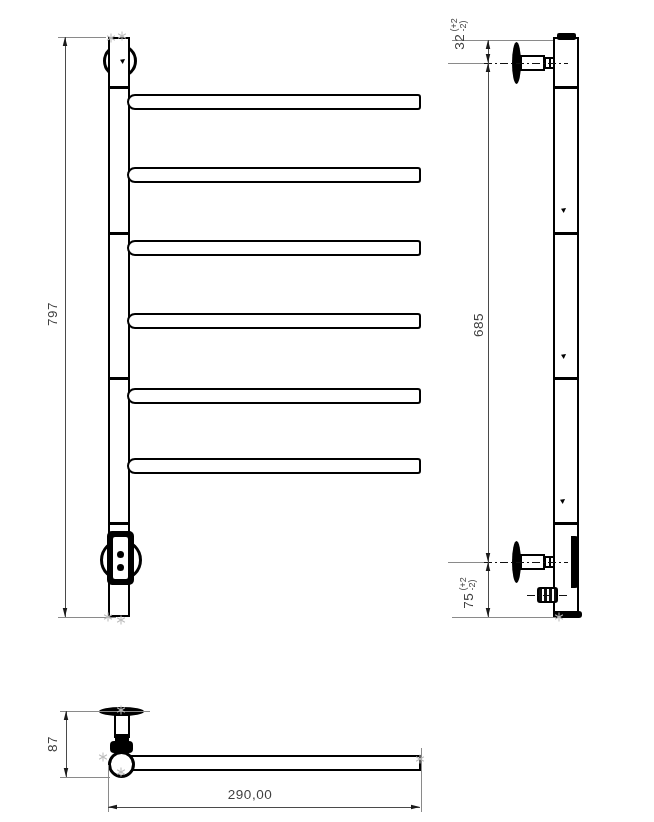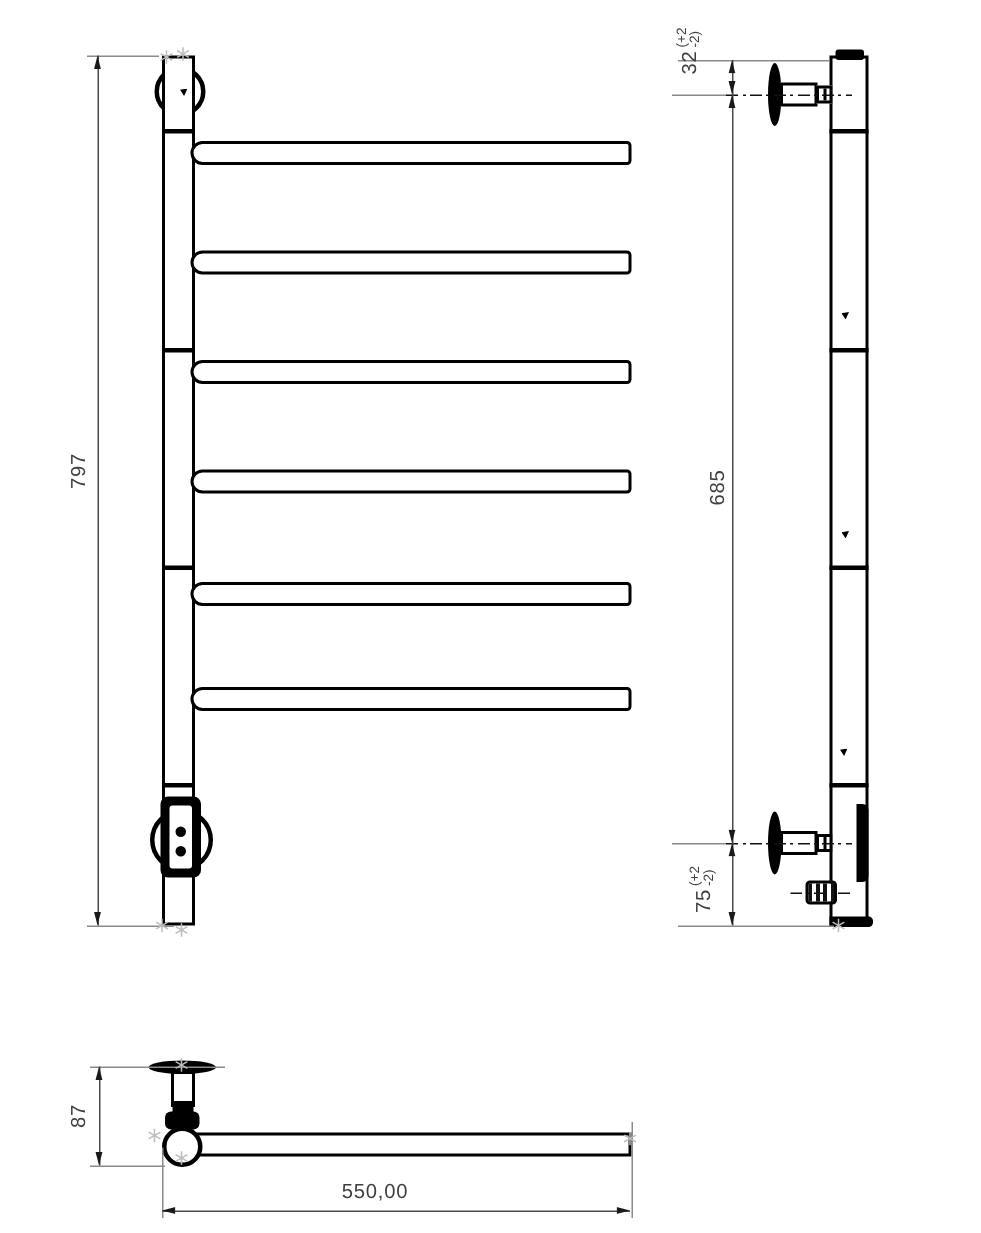--- a/index.html
+++ b/index.html
@@ -162,21 +162,21 @@
     <div class="dimtext rot" style="left:52px;top:744px;">
       <span>87</span>
     </div>
 
     <div class="abs extline" style="left:107.5px;top:765px;width:1px;height:47px;"></div>
     <div class="abs extline" style="left:420.5px;top:748px;width:1px;height:64px;"></div>
     <div class="abs dimline" style="left:108px;top:806.5px;width:312px;height:1px;"></div>
     <div class="arr lf" style="left:108px;top:804px;"></div>
     <div class="arr rt" style="left:411px;top:804px;"></div>
     <div class="dimtext" style="left:250px;top:794px;">
-      <span>550,00</span>
+      <span>290,00</span>
     </div>
   </div>
 
 <div class="snap" style="left: 111px; top: 38px;">
       <i></i>
       <i></i>
       <i></i>
     </div>
     <div class="snap" style="left: 122px; top: 36px;">
       <i></i>

